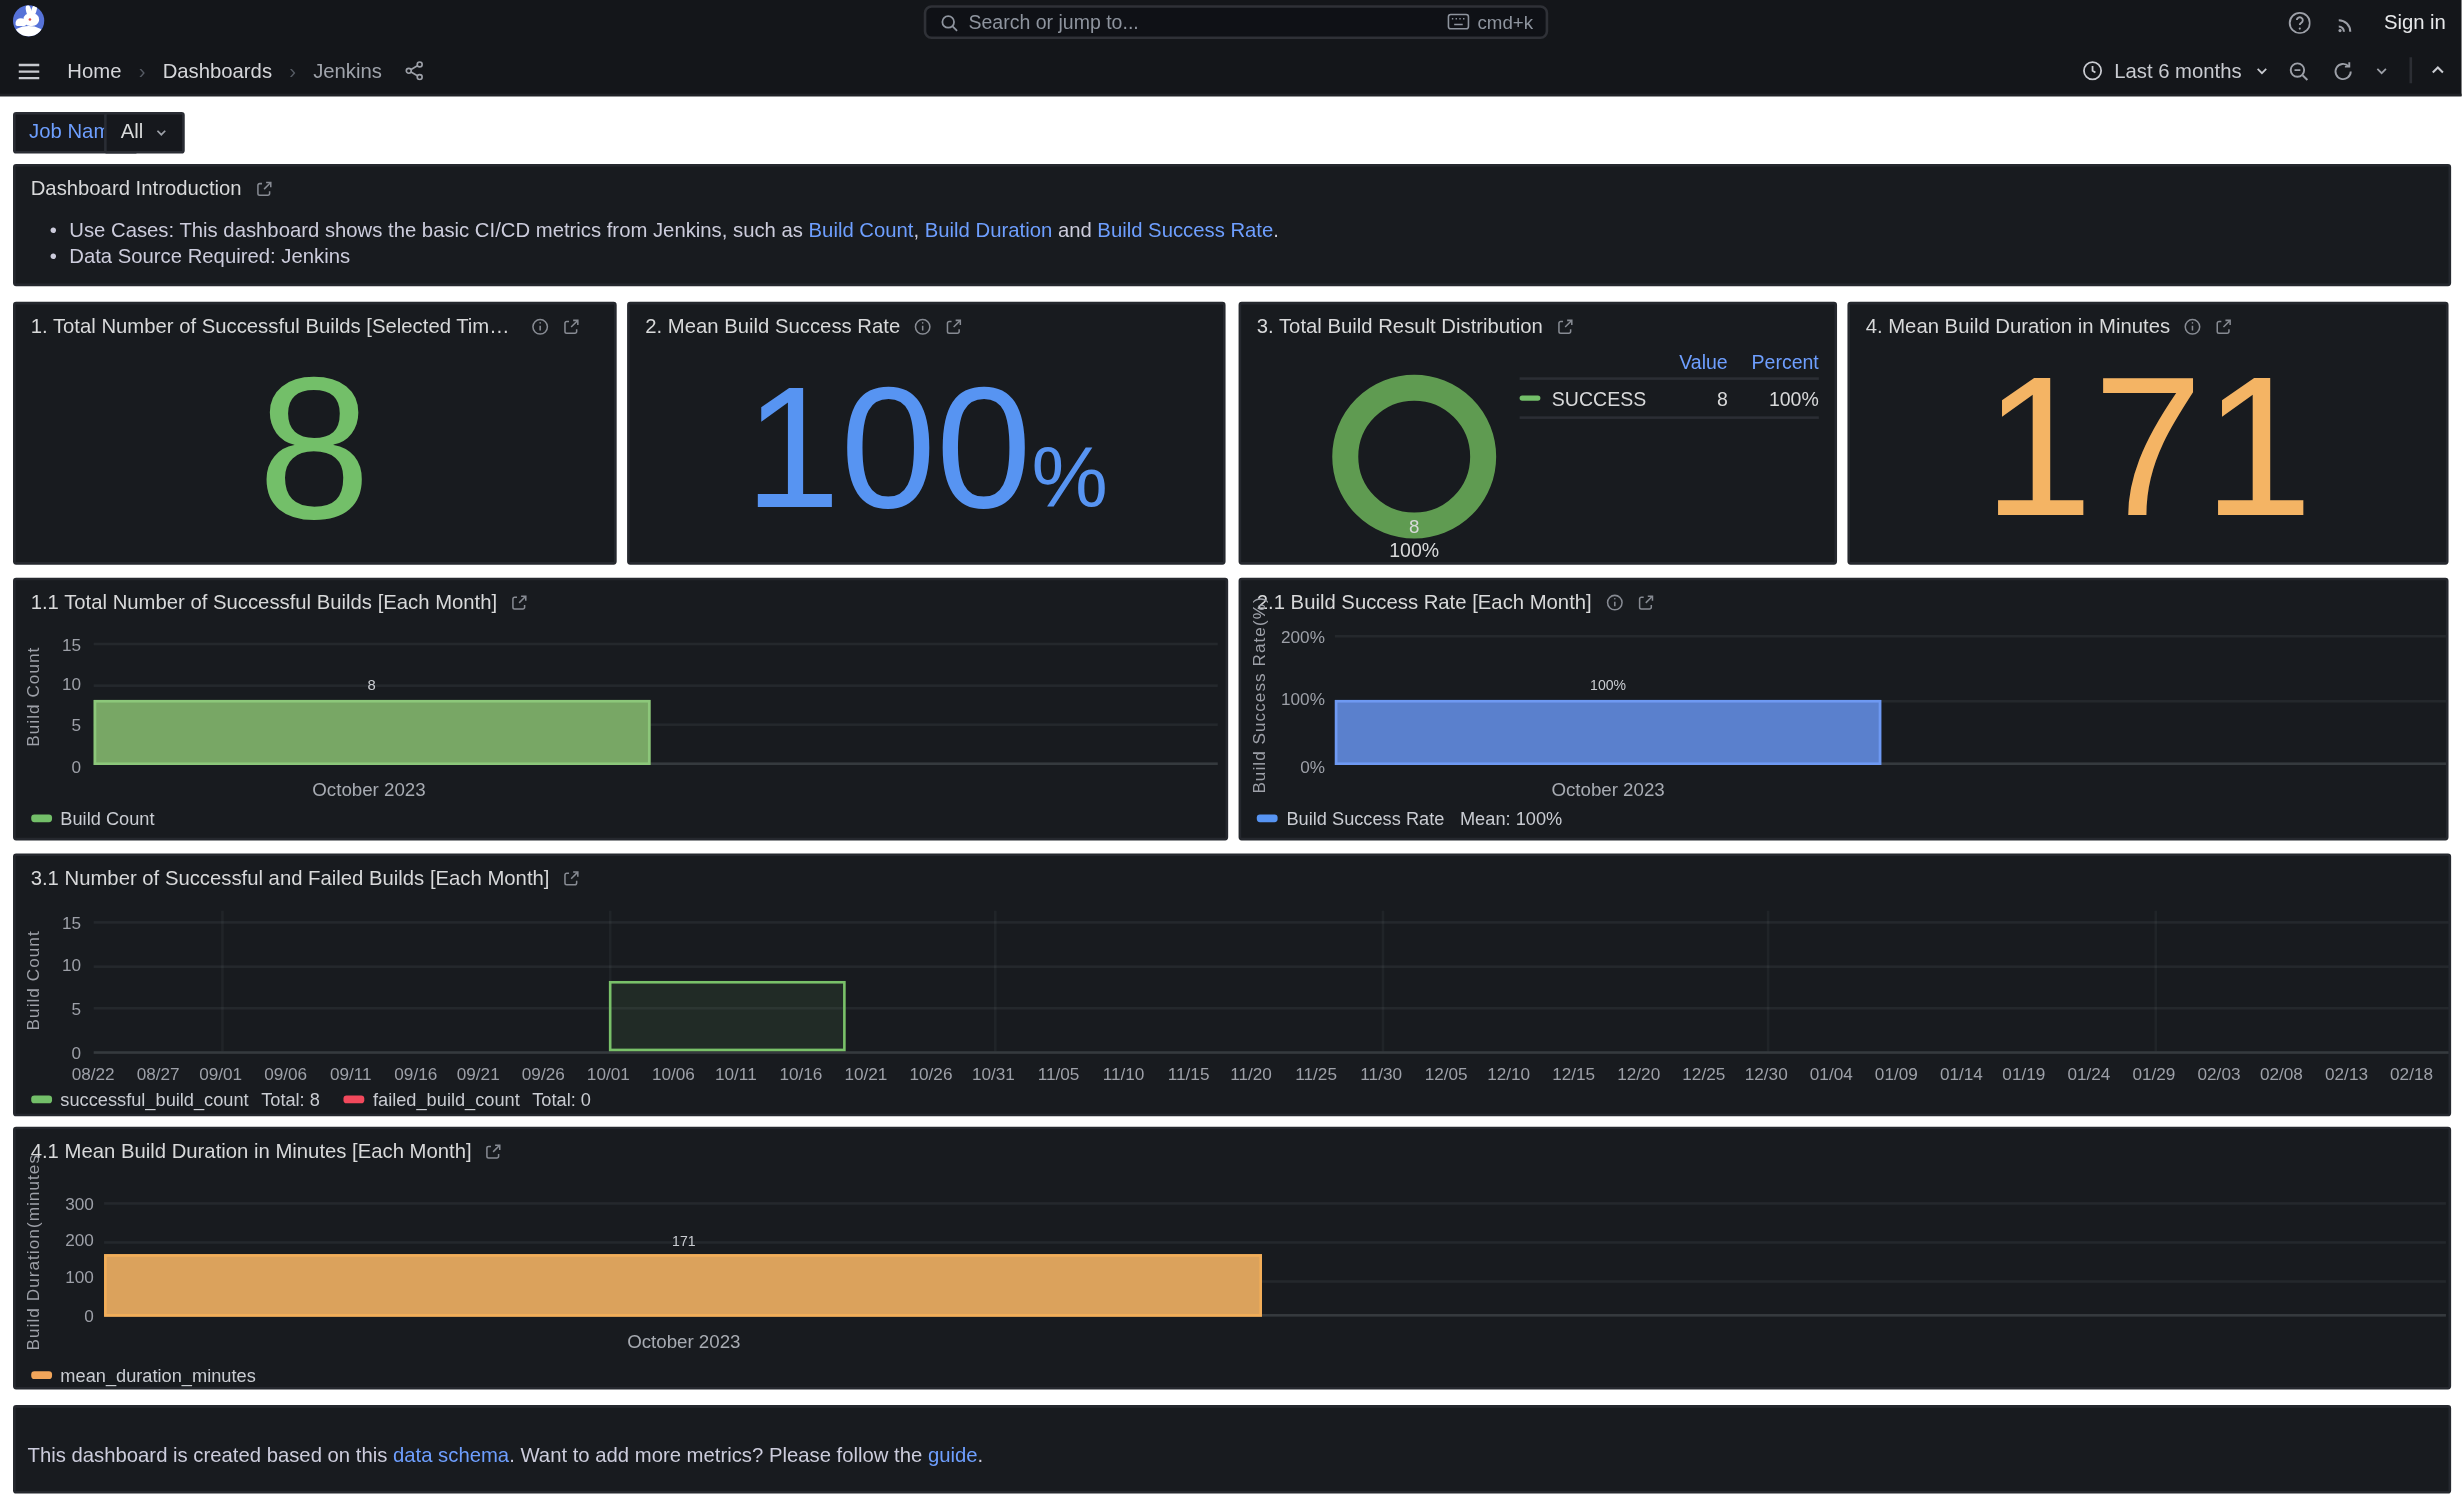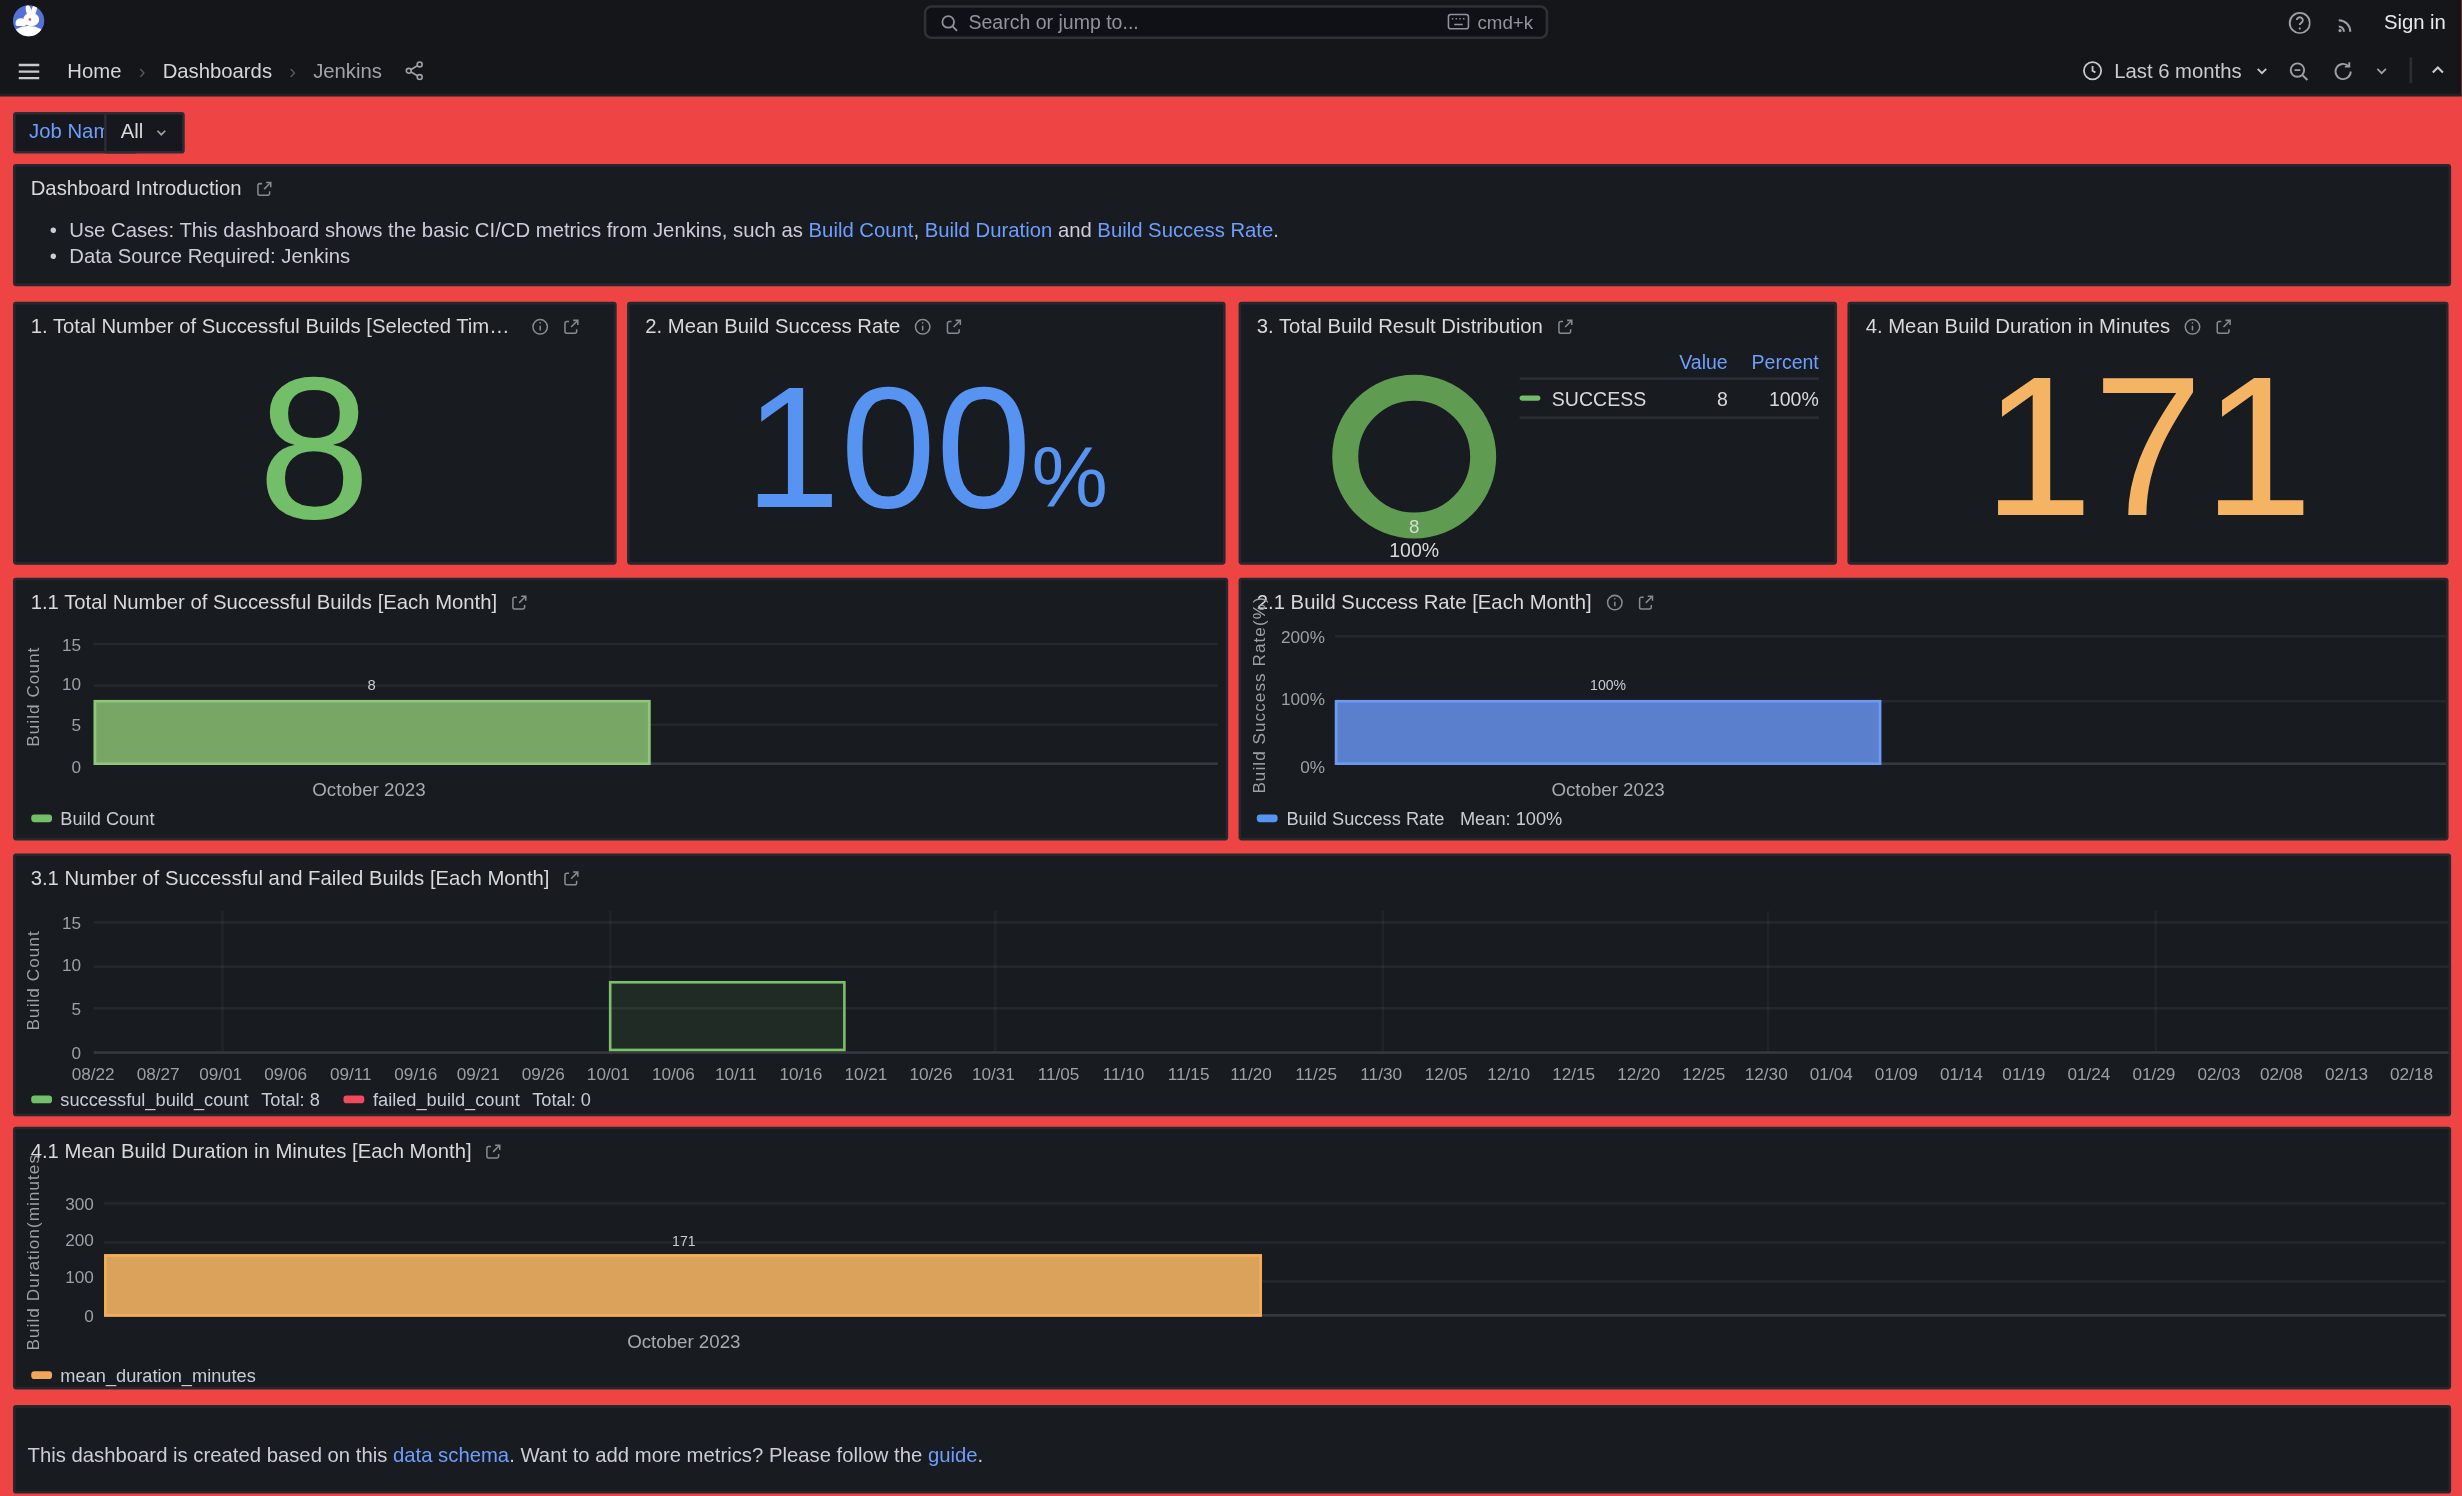--- a/index.html
+++ b/index.html
@@ -1,16 +1,16 @@
 <!DOCTYPE html>
 <html style="font-size:9.7px"><head>
 <meta charset="utf-8">
 <style>
   html,body{margin:0;padding:0;background:#0b0c0f;}
-  .viewport{position:relative;width:2462px;height:1497px;overflow:hidden;background:#ef4444;}
+  .viewport{position:relative;width:2462px;height:1497px;overflow:hidden;background:#ffffff;}
   .scale{position:absolute;left:0;top:0;width:946px;height:575px;
          transform:scale(2.60204);transform-origin:0 0;
          font-family:"Liberation Sans",sans-serif;color:#ccccdc;}
   .hdr{position:absolute;left:0;top:0;width:946px;height:37px;background:#14161a;border-bottom:0.6px solid #202227;box-sizing:border-box;}
   .ic{display:inline-flex;align-items:center;justify-content:center;color:#9da0a8;flex:none;}
   .ic svg{display:block;}
   
   .logo{position:absolute;left:4.8px;top:1.8px;width:12.7px;height:12.7px;border-radius:50%;background:#5672d8;overflow:hidden;cursor:pointer;}
   .logo .ear1{position:absolute;left:5.4px;top:0px;width:1.8px;height:4.2px;background:#fff;border-radius:50%;transform:rotate(-12deg);}
   .logo .ear2{position:absolute;left:7.5px;top:0.3px;width:1.8px;height:4.2px;background:#fff;border-radius:50%;transform:rotate(18deg);}

